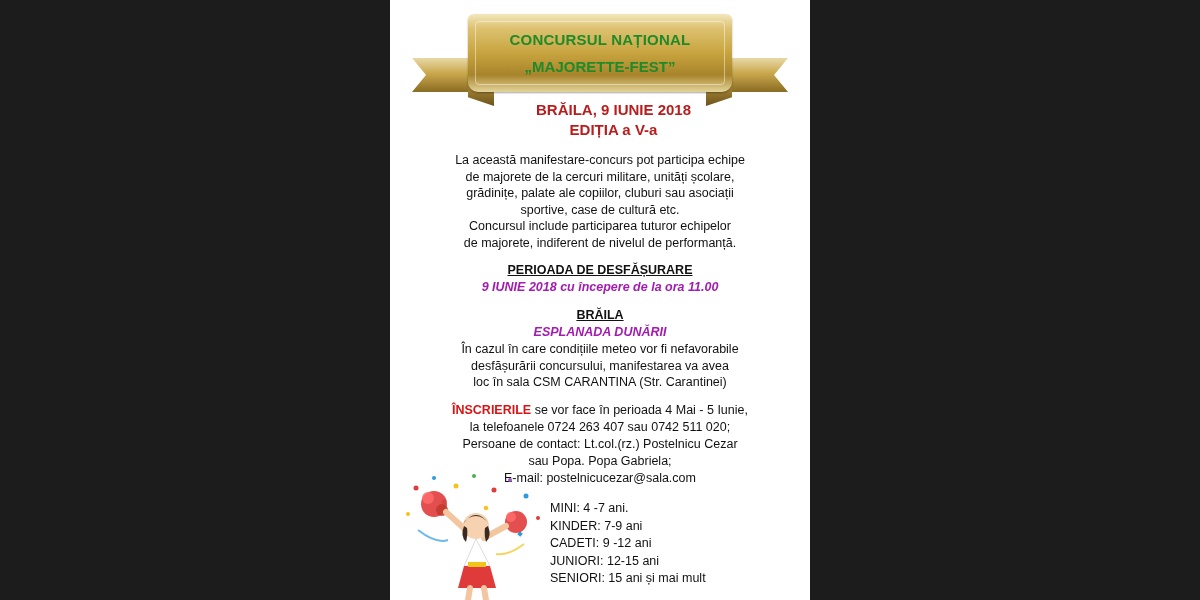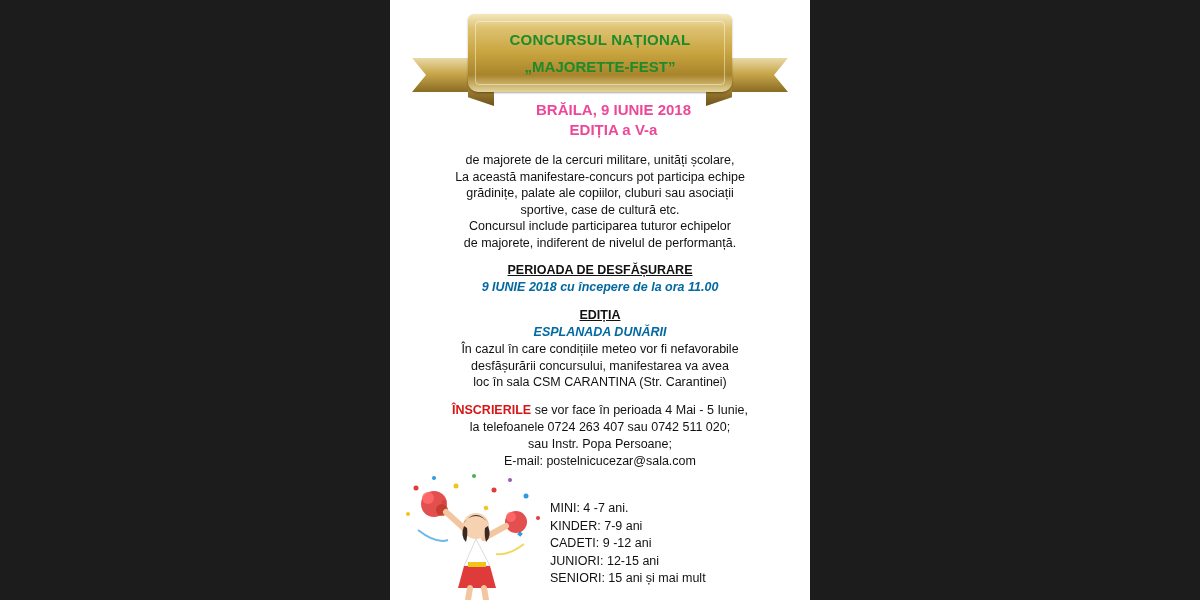--- a/index.html
+++ b/index.html
@@ -110,21 +110,21 @@
   }
   .banner-bottom {
     position: absolute;
     left: 0;
     top: 100px;
     width: 420px;
     text-align: center;
   }
   .banner-bottom .l1,
   .banner-bottom .l2 {
-    color: #ec4899;
+    color: #b91c1c;
     font-weight: bold;
     font-size: 15px;
     line-height: 20px;
     padding-left: 27px;
   }
 
   
   .body {
     position: absolute;
     top: 152px;
@@ -146,21 +146,21 @@
     font-weight: bold;
     color: #111111;
     text-decoration: underline;
     line-height: 17px;
   }
   .redital {
     text-align: center;
     font-size: 12.5px;
     font-style: italic;
     font-weight: bold;
-    color: #0369a1;
+    color: #a21caf;
     line-height: 17px;
   }
   .center-note {
     text-align: center;
     font-size: 12.5px;
     line-height: 16.5px;
     color: #111111;
   }
   .inscrieri {
     text-align: center;
@@ -228,49 +228,50 @@
 
       <div class="banner-bottom">
         <div class="l1">BRĂILA, 9 IUNIE 2018</div>
         <div class="l2">EDIȚIA a V-a</div>
       </div>
     </div>
 
     <div class="body">
 
       <div class="para">
+        <div>La această manifestare-concurs pot participa echipe</div>
         <div>de majorete de la cercuri militare, unități școlare,</div>
-        <div>La această manifestare-concurs pot participa echipe</div>
         <div>grădinițe, palate ale copiilor, cluburi sau asociații</div>
         <div>sportive, case de cultură etc.</div>
         <div>Concursul include participarea tuturor echipelor</div>
         <div>de majorete, indiferent de nivelul de performanță.</div>
       </div>
 
       <div class="block">
         <div class="heading">PERIOADA DE DESFĂȘURARE</div>
         <div class="redital">9 IUNIE 2018 cu începere de la ora 11.00</div>
       </div>
 
       <div class="block">
-        <div class="heading">EDIȚIA</div>
+        <div class="heading">BRĂILA</div>
         <div class="redital">ESPLANADA DUNĂRII</div>
         <div class="center-note">
           <div>În cazul în care condițiile meteo vor fi nefavorabile</div>
           <div>desfășurării concursului, manifestarea va avea</div>
           <div>loc în sala CSM CARANTINA (Str. Carantinei)</div>
         </div>
       </div>
 
       <div class="block inscrieri">
         <div>
           <span class="kw">ÎNSCRIERILE</span><span> se vor face în perioada 4 Mai - 5 Iunie,</span>
         </div>
         <div>la telefoanele 0724 263 407 sau 0742 511 020;</div>
-        <div>sau Instr. Popa Persoane;</div>
+        <div>Persoane de contact: Lt.col.(rz.) Postelnicu Cezar</div>
+        <div>sau Popa. Popa Gabriela;</div>
         <div>E-mail: postelnicucezar@sala.com</div>
       </div>
 
     </div>
 
     <div class="cats">
       <div class="cat-row">MINI: 4 -7 ani.</div>
       <div class="cat-row">KINDER: 7-9 ani</div>
       <div class="cat-row">CADETI: 9 -12 ani</div>
       <div class="cat-row">JUNIORI: 12-15 ani</div>

